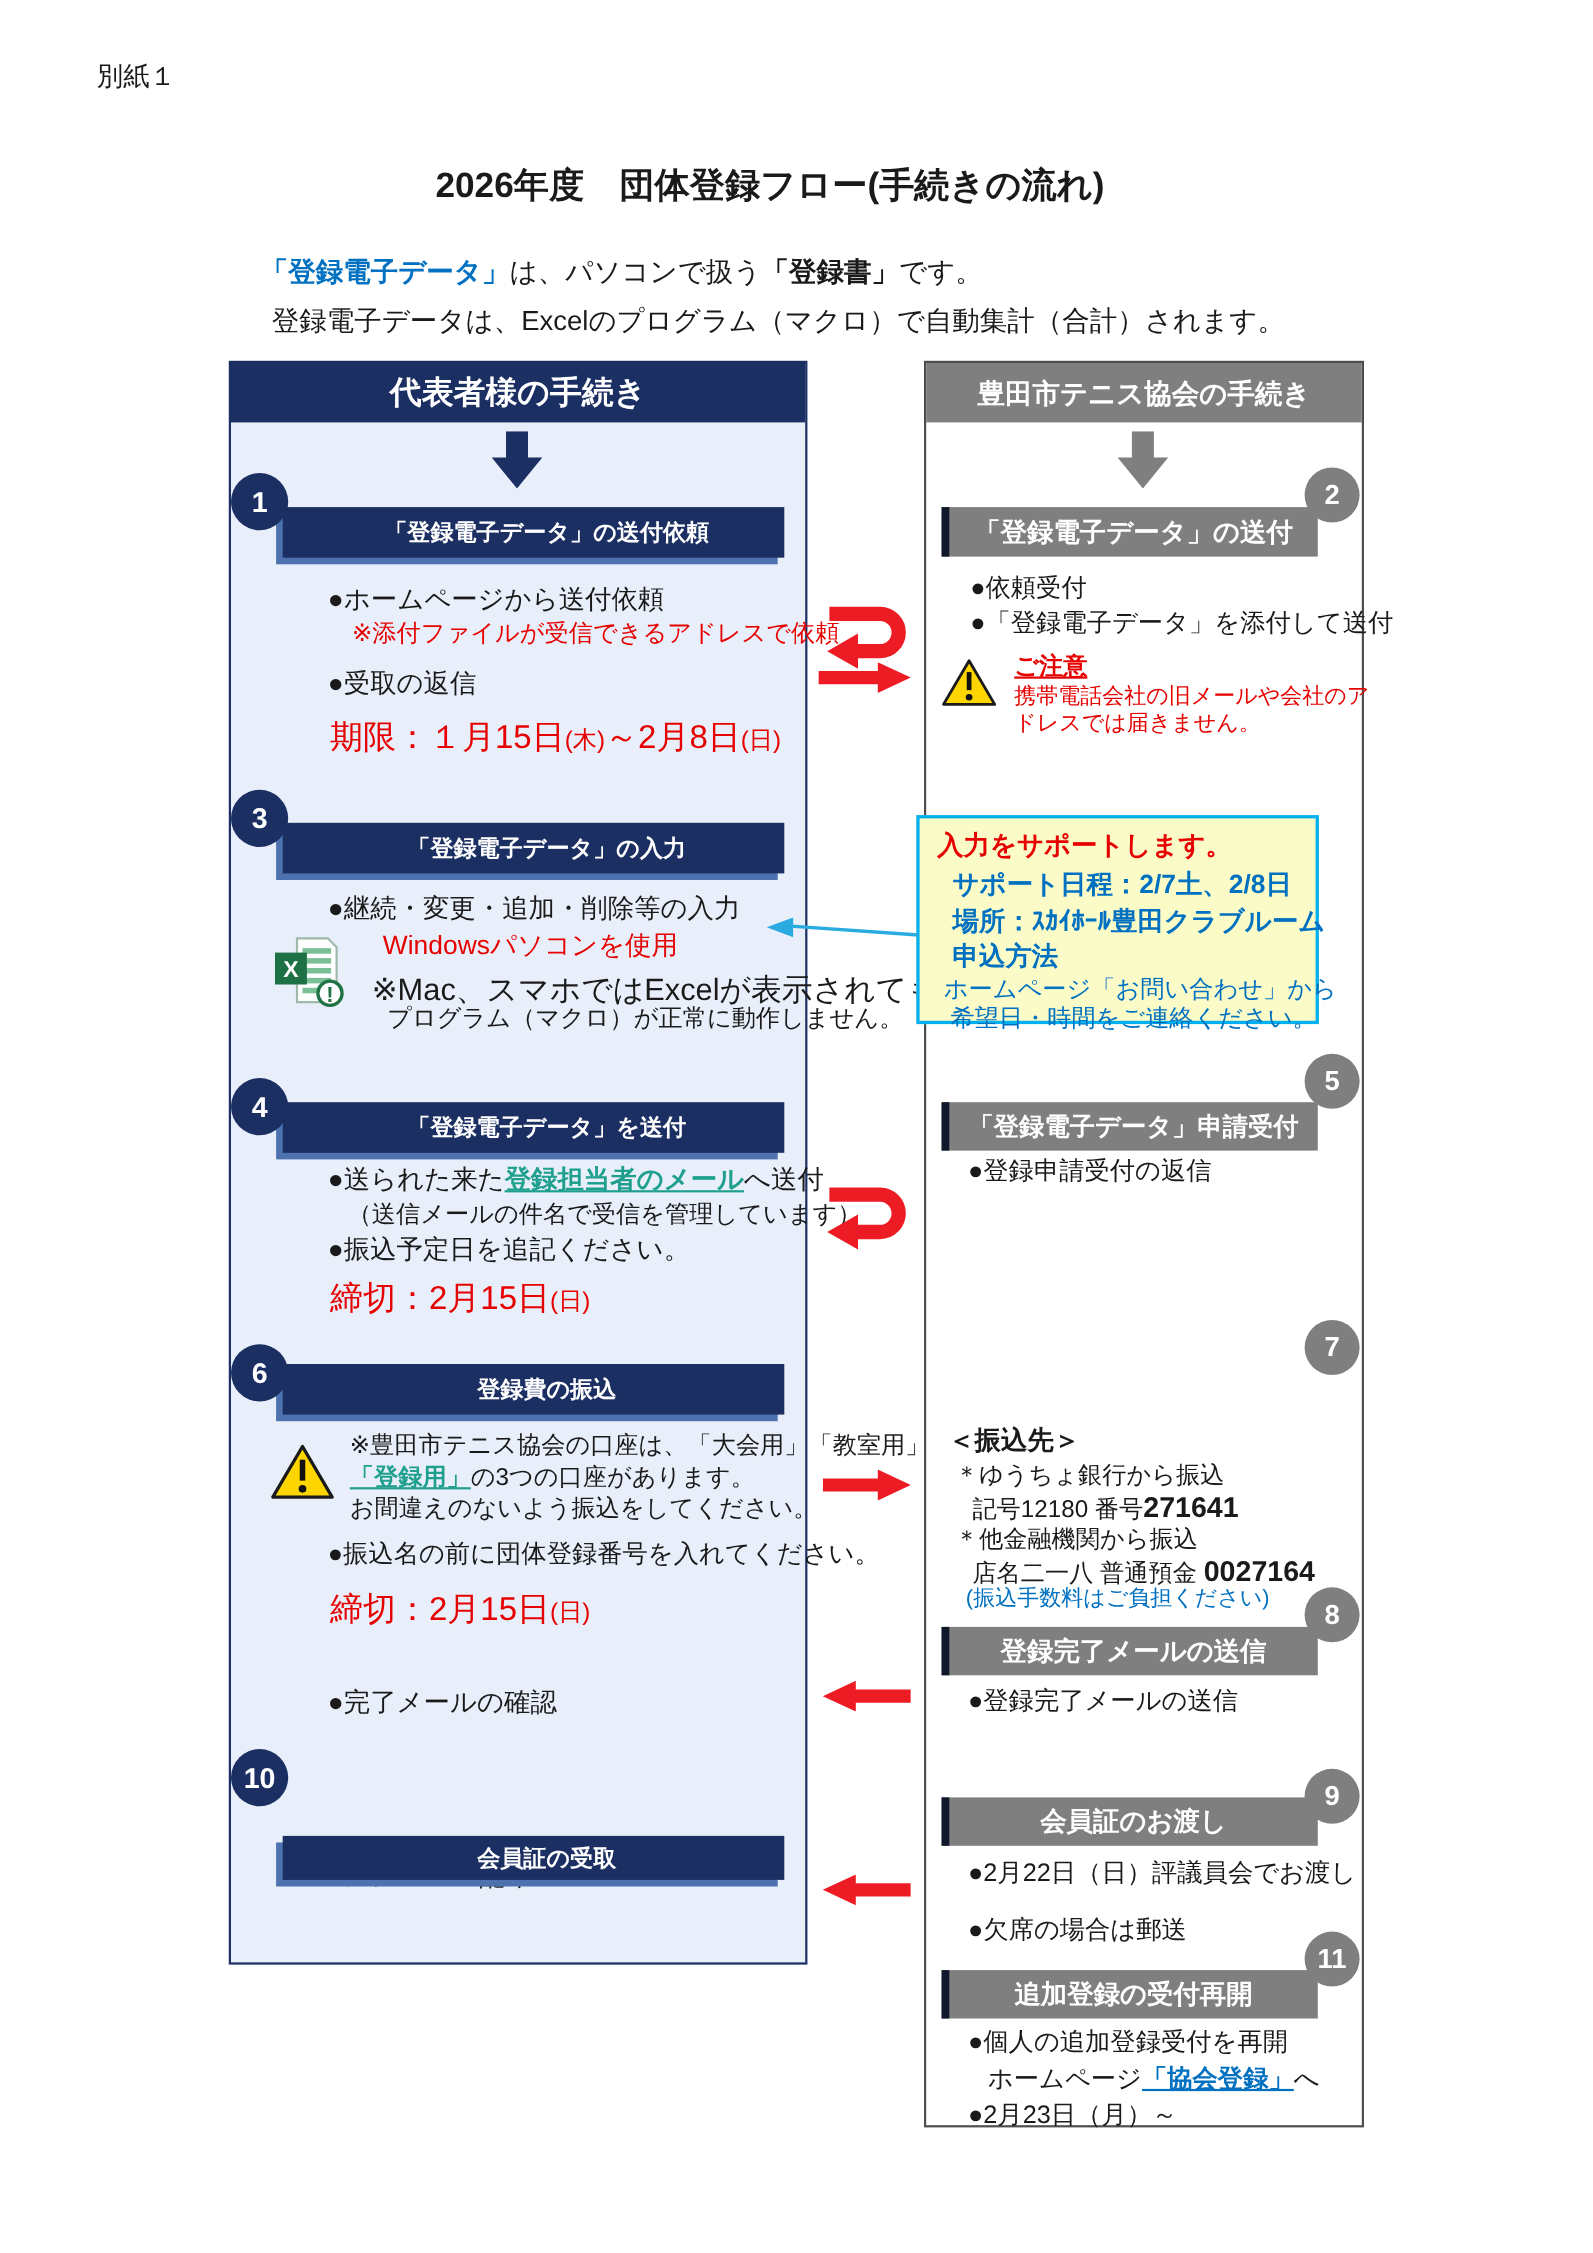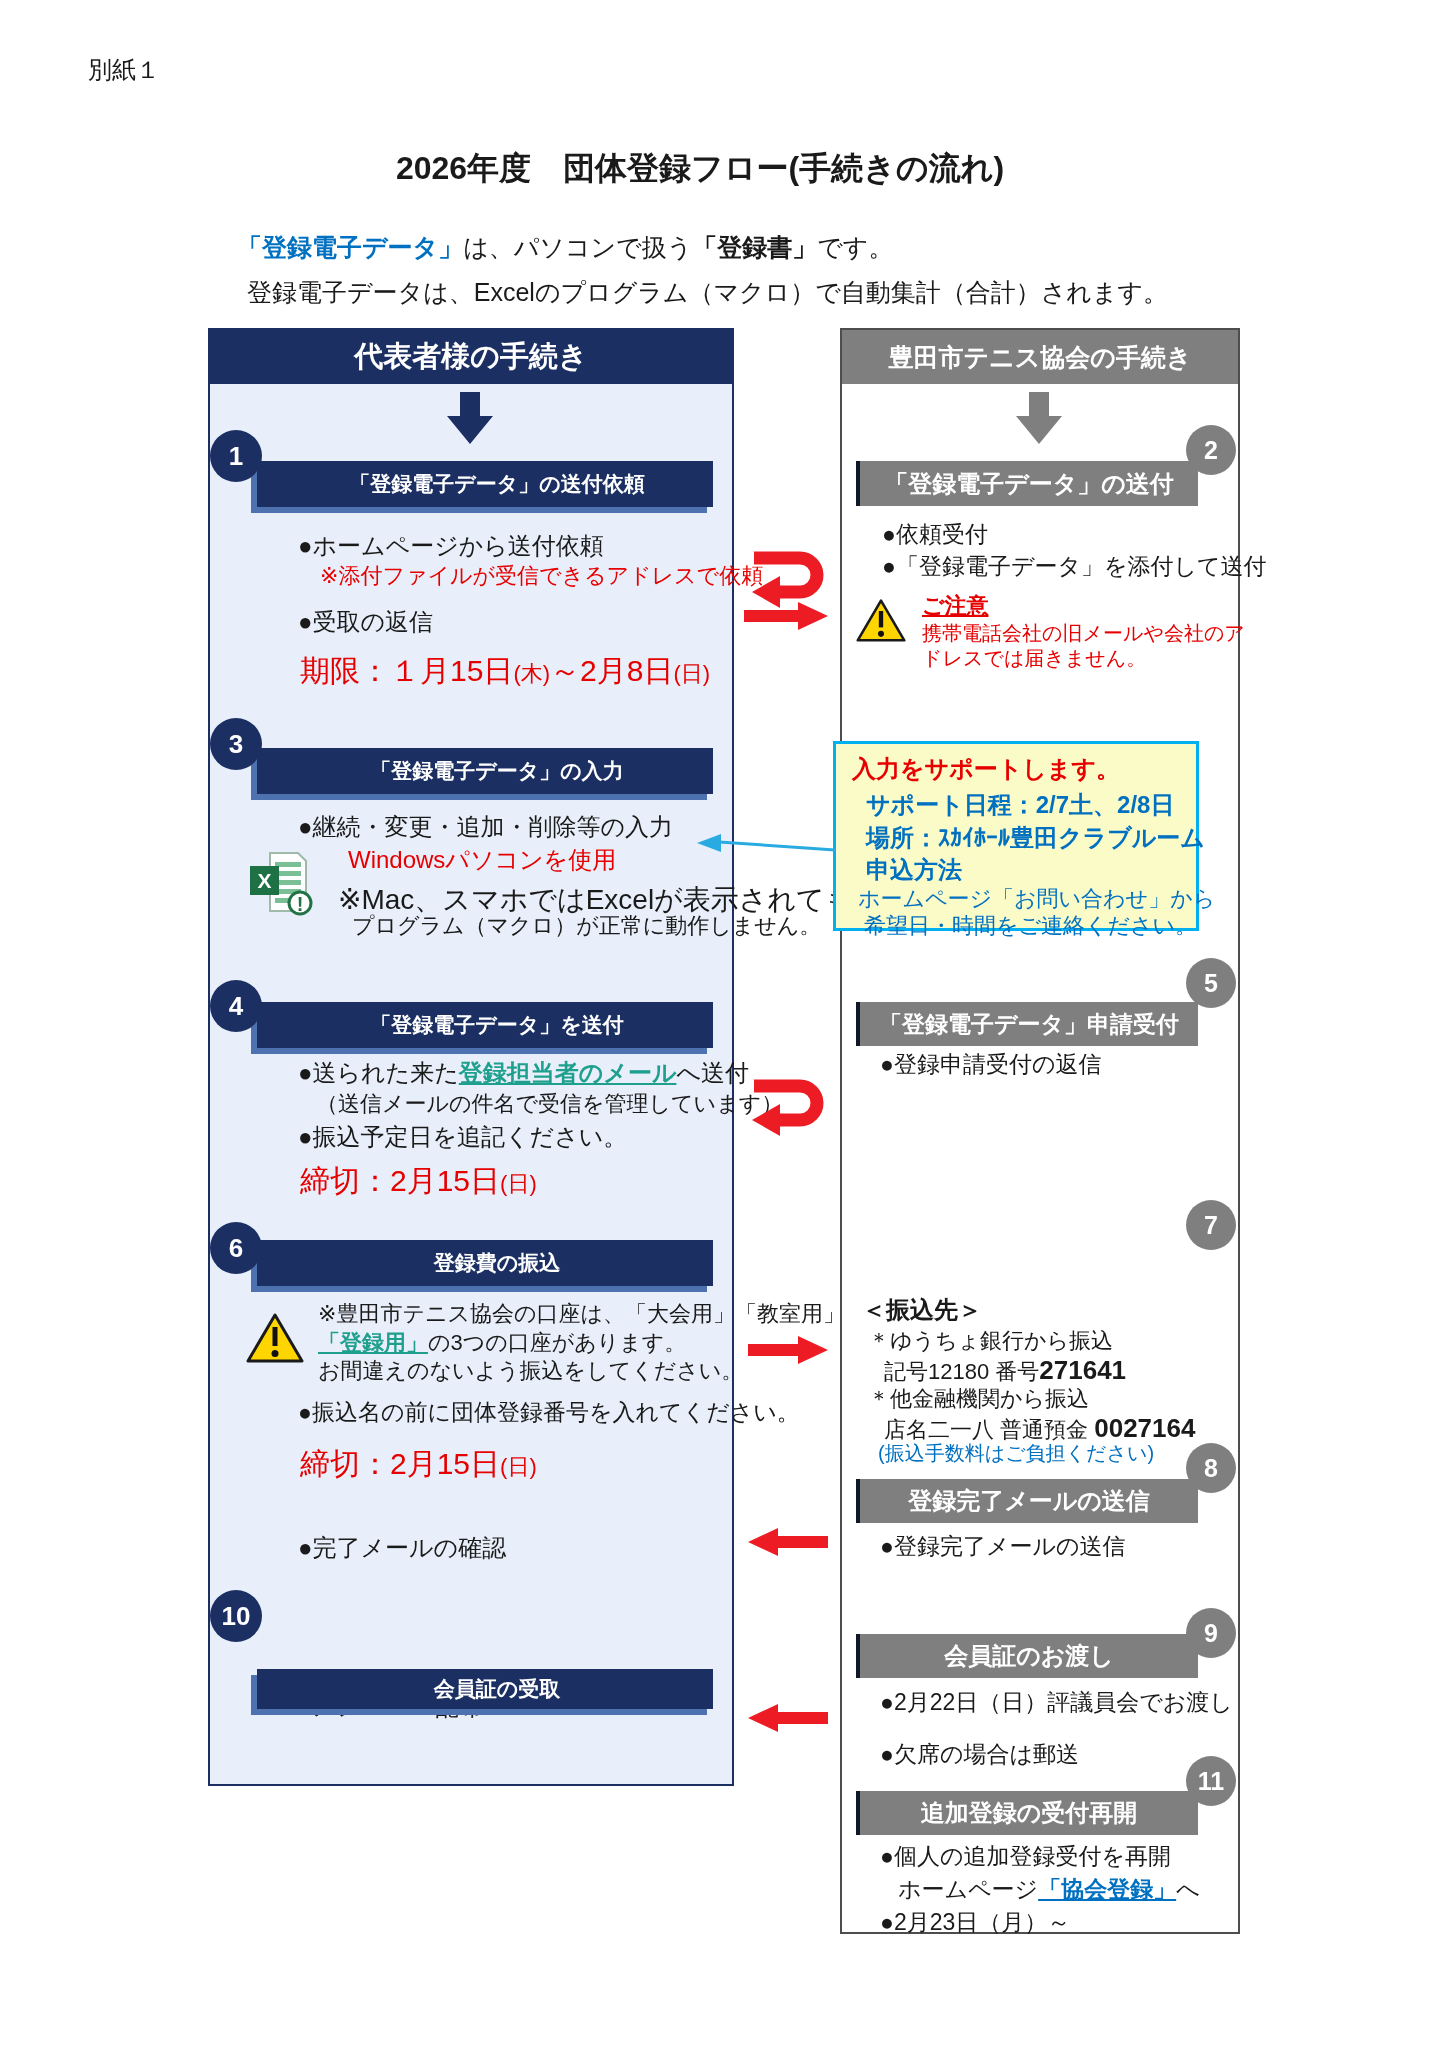--- a/index.html
+++ b/index.html
@@ -16,21 +16,21 @@
   .b{ font-weight:bold; }
   .box-left{ position:absolute; background:var(--leftbg); border:2px solid var(--navy); }
   .box-right{ position:absolute; background:#fff; border:2px solid #4d4d4d; }
   .hdr{ position:absolute; left:0; top:0; right:0; height:54px; color:#fff; font-weight:bold;
         display:flex; align-items:center; justify-content:center; }
   .hdr.navy{ background:var(--navy); font-size:29px; }
   .hdr.gray{ background:var(--gray); font-size:25px; }
   .bar{ position:absolute; color:#fff; font-weight:bold; display:flex; align-items:center;
         justify-content:center; white-space:nowrap; z-index:2; }
   .bar.navy{ background:var(--navy); box-shadow:-6px 6px 0 #4d72af; font-size:21px;padding-left:24px; }
-  .bar.gray{ background:var(--gray); border-left:4px solid #0f172a; font-size:24px; }
+  .bar.gray{ background:var(--gray); border-left:7px solid #0f172a; font-size:24px; }
   .numc{ position:absolute; border-radius:50%; color:#fff; font-weight:bold;
          display:flex; align-items:center; justify-content:center; z-index:3; }
   .numc.navy{ background:var(--navy); width:52px; height:52px; font-size:26px; }
   .numc.gray{ background:var(--gray); width:50px; height:50px; font-size:25px; }
   .deadline{ color:var(--red); font-weight:normal; font-size:30px; }
   .deadline .sm{ font-size:22px; }
   .redtext{ color:var(--red); }
   .bluetext{ color:var(--blue); }
   .tealink{ color:var(--teal); font-weight:bold; text-decoration:underline; cursor:pointer; }
   .bluelink{ color:var(--blue); font-weight:bold; text-decoration:underline; cursor:pointer; }

